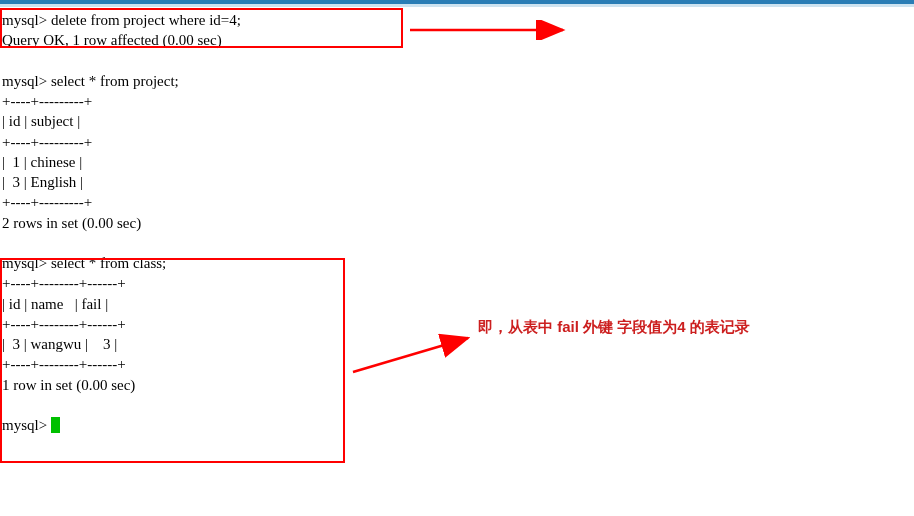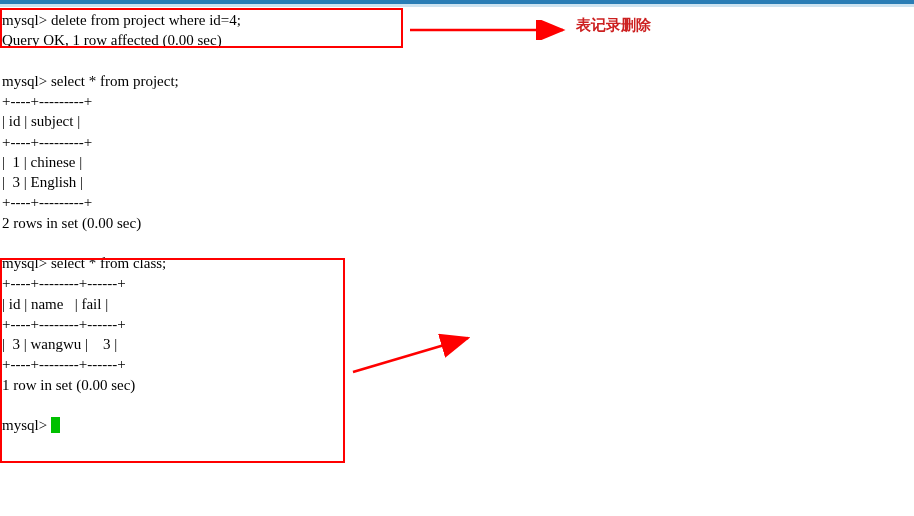--- a/index.html
+++ b/index.html
@@ -106,17 +106,17 @@
 <svg class="arrow" style="top:330px; left:348px;" width="130" height="50">
   <defs>
     <marker id="ah2" markerWidth="12" markerHeight="10" refX="11" refY="5" orient="auto">
       <path d="M0,0 L12,5 L0,10 Z" fill="#ff0000"></path>
     </marker>
   </defs>
   <line x1="5" y1="42" x2="120" y2="8" stroke="#ff0000" stroke-width="2.5" marker-end="url(#ah2)"></line>
 </svg>
 
 <div class="annotation ann1">
-  <div>表记录删除</div>
 </div>
 
 <div class="annotation ann2">
+  <div>即，从表中 fail 外键 字段值为4 的表记录</div>
 </div>
 
 </body></html>

